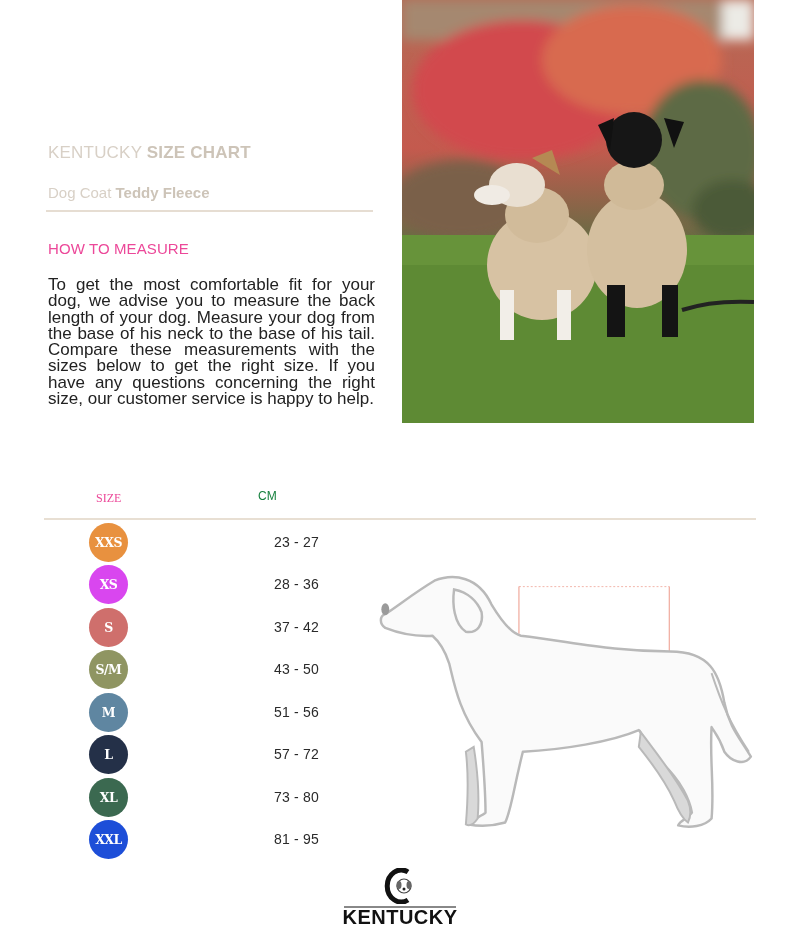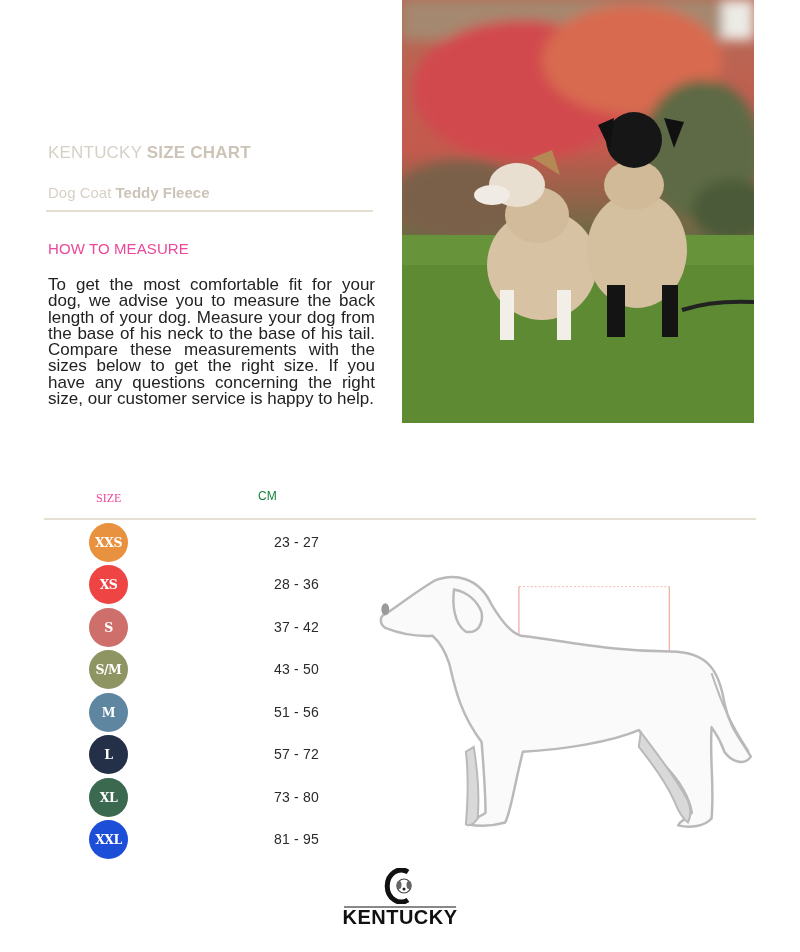--- a/index.html
+++ b/index.html
@@ -94,21 +94,21 @@
 
 <div class="th-size">SIZE</div>
 <div class="th-cm">CM</div>
 <div class="table-rule"></div>
 
 <div class="row" style="top:523px">
   <div class="badge" style="background:#e8913f">XXS</div>
   <div class="cm">23 - 27</div>
 </div>
 <div class="row" style="top:565px">
-  <div class="badge" style="background:#ef4444">XS</div>
+  <div class="badge" style="background:#d946ef">XS</div>
   <div class="cm">28 - 36</div>
 </div>
 <div class="row" style="top:608px">
   <div class="badge" style="background:#cf6f6c">S</div>
   <div class="cm">37 - 42</div>
 </div>
 <div class="row" style="top:650px">
   <div class="badge" style="background:#8f9562">S/M</div>
   <div class="cm">43 - 50</div>
 </div>

